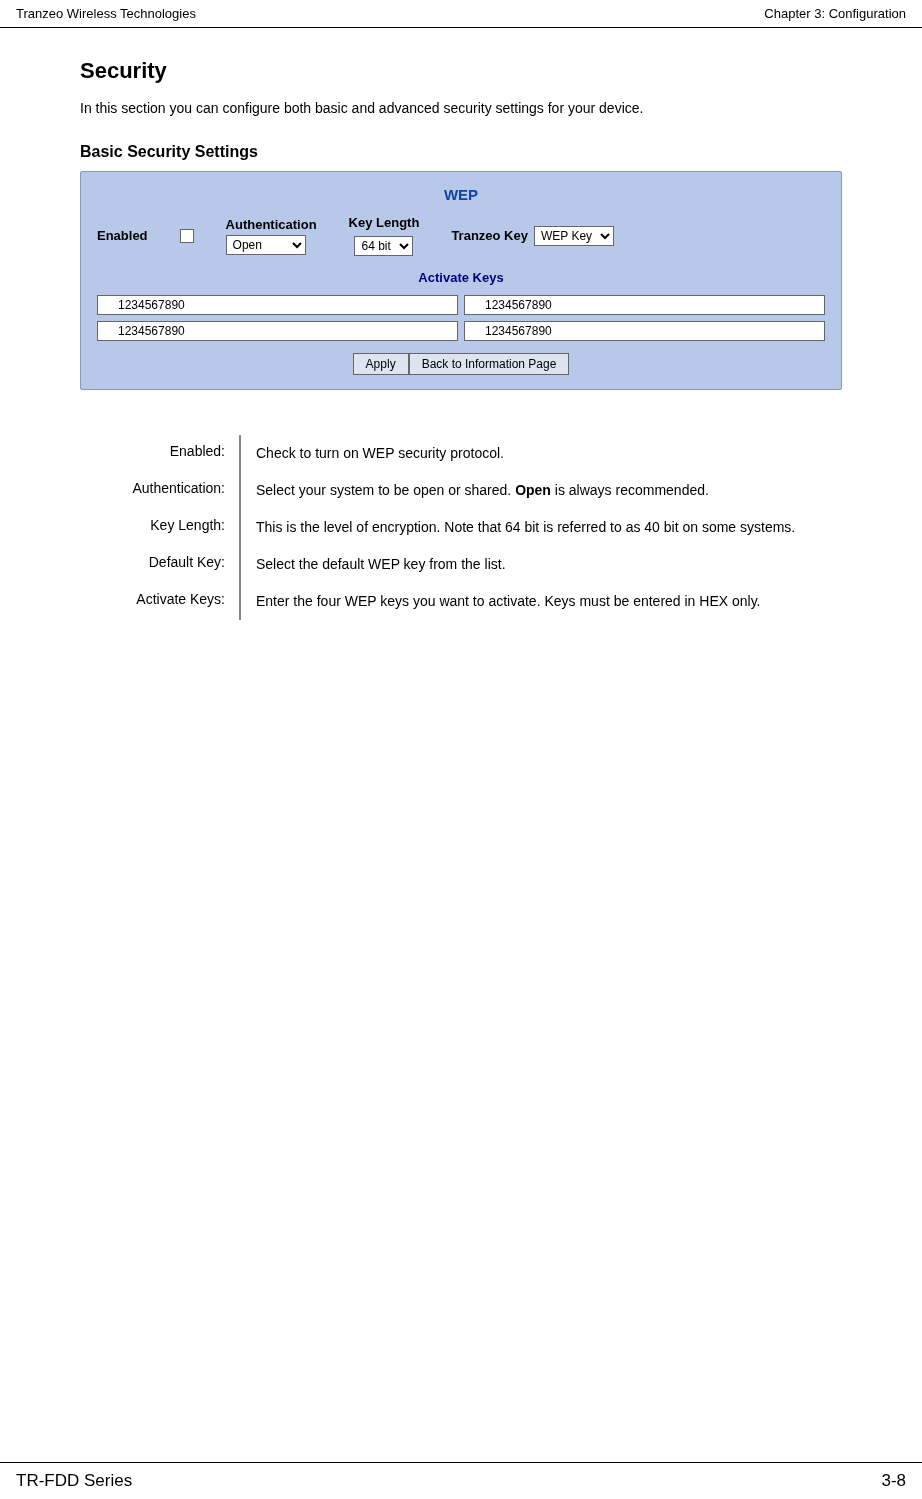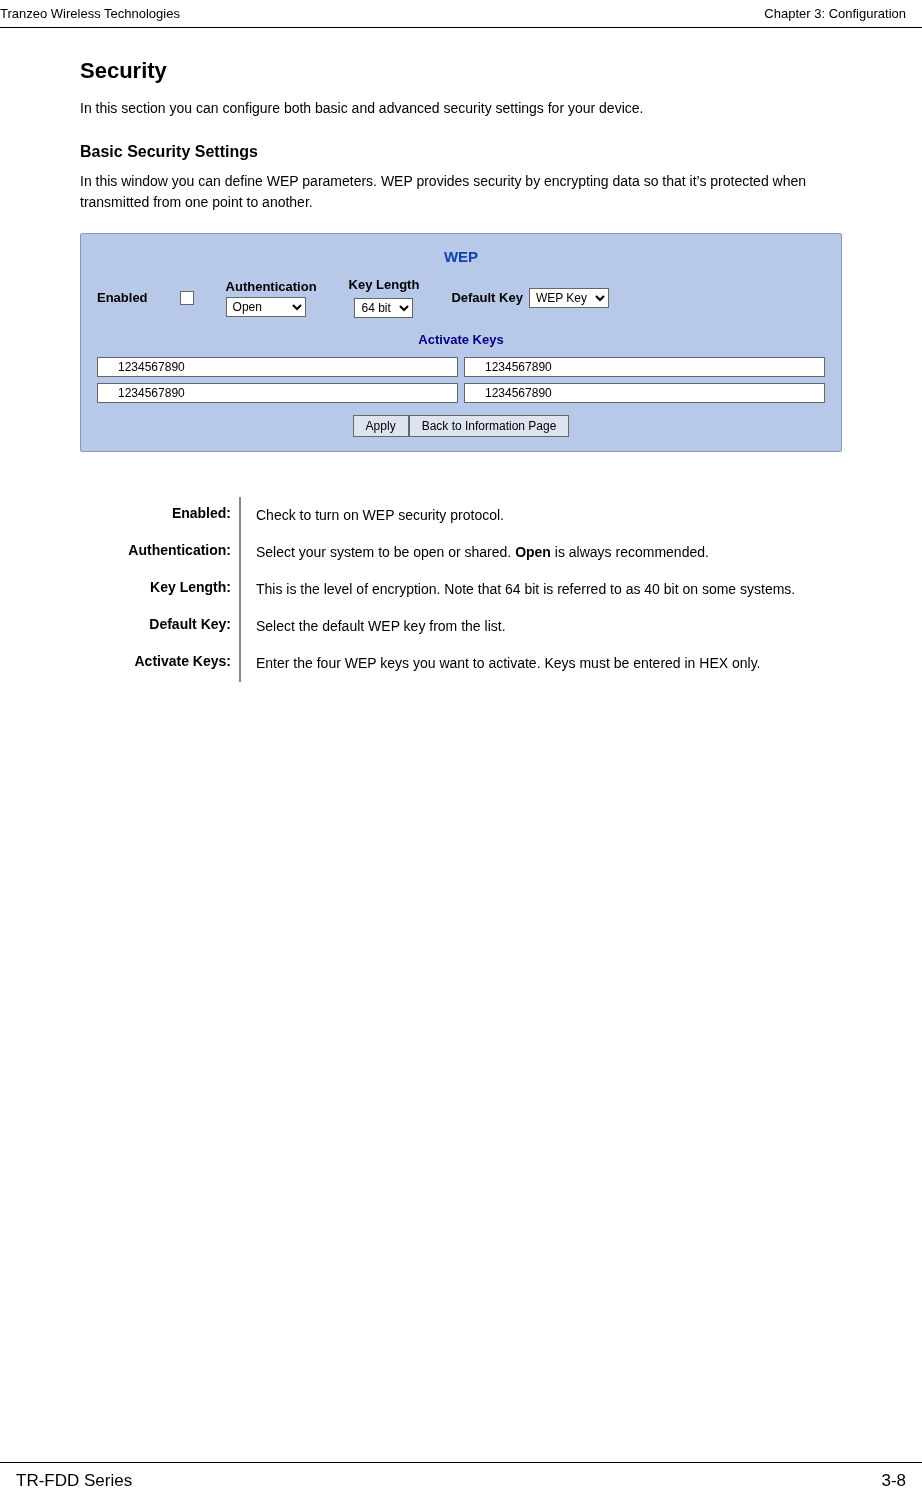--- a/index.html
+++ b/index.html
@@ -10,21 +10,21 @@
       background: #fff;
       color: #000;
       width: 922px;
       min-height: 1499px;
     }
 
     .page-header {
       display: flex;
       justify-content: space-between;
       align-items: flex-start;
-      padding: 6px 16px 6px 0;
+      padding: 6px 16px 6px 16px;
       border-bottom: 1px solid #000;
       font-size: 13px;
     }
 
     .page-header .company-name {
       font-weight: normal;
     }
 
     .page-header .chapter-title {
       font-weight: normal;
@@ -201,22 +201,22 @@
       border-collapse: collapse;
       font-size: 14px;
     }
 
     .desc-table tr {
       border-bottom: none;
     }
 
     .desc-table .label-cell {
       text-align: right;
-      font-weight: bold;
-      padding: 8px 8px 8px 0;
+      font-weight: normal;
+      padding: 8px 14px 8px 0;
       vertical-align: top;
       white-space: nowrap;
       width: 160px;
     }
 
     .desc-table .separator-cell {
       border-left: 2px solid #888;
       width: 2px;
       padding: 0;
     }
@@ -240,21 +240,20 @@
 </div>
 
 <div class="content-area">
 
   <h1 class="section-title">Security</h1>
 
   <p class="intro-text">In this section you can configure both basic and advanced security settings for your device.</p>
 
   <h2 class="subsection-title">Basic Security Settings</h2>
 
-  <p class="subsection-desc">In this window you can define WEP parameters. WEP provides security by encrypting data so that it’s protected when transmitted from one point to another.</p>
 
   <div class="wep-panel">
     <div class="wep-title">WEP</div>
 
     <div class="wep-row1">
 
       <span class="wep-label">Enabled</span>
       <span class="wep-checkbox"></span>
 
       <div class="auth-group">
@@ -267,21 +266,21 @@
 
       <div class="keylength-group">
         <span class="wep-label">Key Length</span>
         <select class="keylength-select">
           <option>64 bit</option>
           <option>128 bit</option>
         </select>
       </div>
 
       <div class="defaultkey-group">
-        <span class="wep-label">Default Key</span>
+        <span class="wep-label">Tranzeo Key</span>
         <select class="defaultkey-select">
           <option>WEP Key 1</option>
           <option>WEP Key 2</option>
           <option>WEP Key 3</option>
           <option>WEP Key 4</option>
         </select>
       </div>
     </div>
 
     <div class="activate-keys-title">Activate Keys</div>

